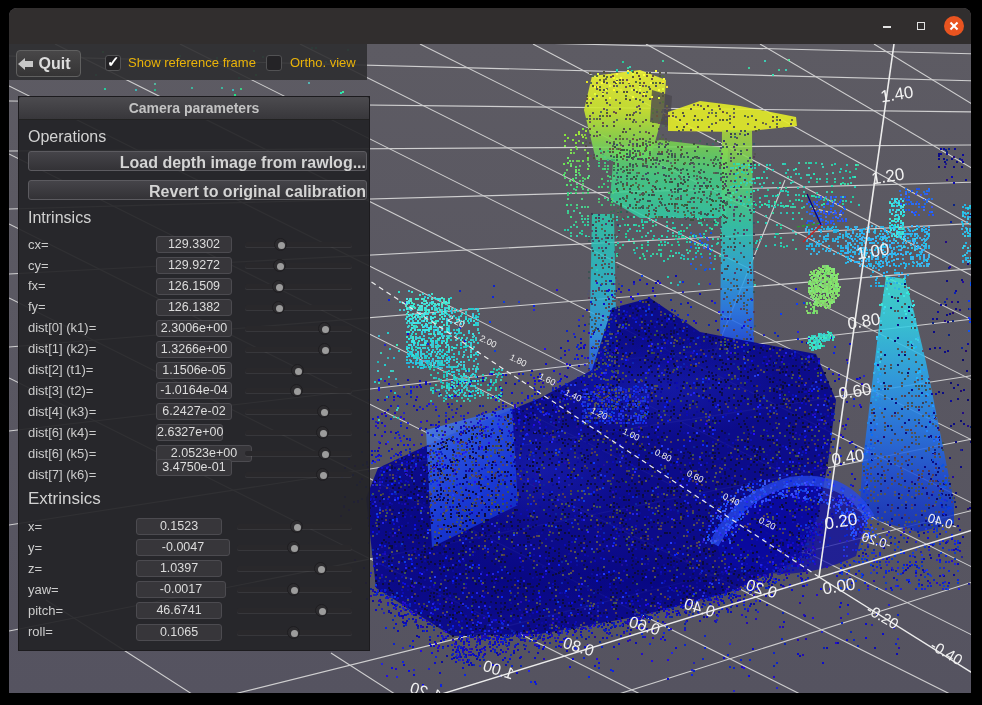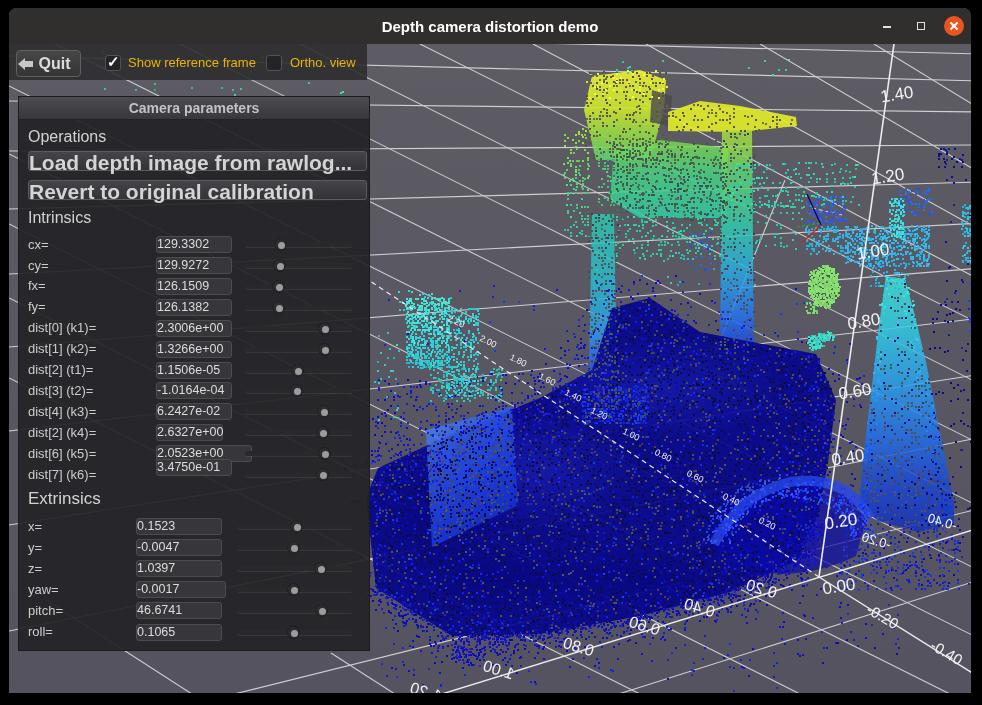--- a/index.html
+++ b/index.html
@@ -15,23 +15,23 @@
 .toolbar{position:absolute;left:9px;top:44px;width:358px;height:36px;background:rgba(46,45,48,0.9)}
 .qbtn{position:absolute;left:7px;top:6px;width:65px;height:27px;background:linear-gradient(#484748,#353435);border:1px solid #606060;border-radius:4px;color:#dcdcdc;font-weight:bold;font-size:16px;text-align:center;line-height:25px;padding-left:12px}
 .qarr{position:absolute;left:8px;top:10px;width:8px;height:6px;background:#c8c8c8}
 .qarr:before{content:"";position:absolute;left:-7px;top:-3px;border:6px solid transparent;border-right:7px solid #c8c8c8;border-left:0}
 .cb{position:absolute;width:16px;height:16px;background:#242326;border:1px solid #525254;border-radius:3px}
 .cbtxt{position:absolute;font-size:13px;color:#eab308}
 .check{position:absolute;left:1px;top:-3px;color:#fff;font-size:15px;font-weight:bold}
 .panel{position:absolute;left:18px;top:96px;width:352px;height:555px;background:rgba(36,35,39,0.93);border:1px solid #1c1b1e}
 .ptitle{position:absolute;left:0;top:0;width:100%;height:23px;background:linear-gradient(#4c4b4f,#38373b);border-bottom:1px solid #222;color:#c3c3c3;font-weight:bold;font-size:14px;text-align:center;line-height:23px;border-radius:2px 2px 0 0}
 .sect{position:absolute;color:#d2d2d2;font-size:16px}
-.pbtn{position:absolute;left:9px;width:339px;height:20px;background:linear-gradient(#454449,#333236);border:1px solid #5c5b60;border-radius:3px;color:#d4d4d4;font-weight:bold;font-size:21px;text-align:left;line-height:22px}
+.pbtn{position:absolute;left:9px;width:339px;height:20px;background:linear-gradient(#454449,#333236);border:1px solid #5c5b60;border-radius:3px;color:#d4d4d4;font-weight:bold;font-size:16px;text-align:right;line-height:22px}
 .lab{position:absolute;color:#cccccc;font-size:13px}
-.field{position:absolute;height:17px;background:#37363a;border:1px solid #4c4b50;border-radius:3px;color:#dcdcdc;font-size:12.5px;line-height:15px}
+.field{position:absolute;height:17px;background:#37363a;border:1px solid #4c4b50;border-radius:3px;color:#dcdcdc;font-size:12.5px;text-align:center;line-height:15px}
 .track{position:absolute;height:5px;background:#29282b;border-radius:2px;box-shadow:0 1px 0 rgba(255,255,255,0.08)}
 .thumb{position:absolute;width:13px;height:13px;border-radius:50%;background:#2c2b2e;border:1px solid #1e1d20}
 .thumb:after{content:"";position:absolute;left:3px;top:3px;width:7px;height:7px;border-radius:50%;background:#9c9c9c}
 </style></head><body>
 <div class="stage">
 <div class="win">
       <div class="viewport"></div>
     </div>
 <svg width="982" height="705" viewBox="0 0 982 705" font-family="Liberation Sans, sans-serif" style="position:absolute;left:0;top:0">
       <defs>
@@ -346,21 +346,20 @@
         <text font-size="9" fill="#eee" text-anchor="middle" transform="translate(572 398) rotate(26)">1.40</text>
         <text font-size="9" fill="#eee" text-anchor="middle" transform="translate(598 416) rotate(26)">1.20</text>
         <text font-size="9" fill="#eee" text-anchor="middle" transform="translate(630 437) rotate(26)">1.00</text>
         <text font-size="9" fill="#eee" text-anchor="middle" transform="translate(662 458) rotate(26)">0.80</text>
         <text font-size="9" fill="#eee" text-anchor="middle" transform="translate(694 479) rotate(26)">0.60</text>
         <text font-size="9" fill="#eee" text-anchor="middle" transform="translate(730 502) rotate(26)">0.40</text>
         <text font-size="9" fill="#eee" text-anchor="middle" transform="translate(766 526) rotate(26)">0.20</text>
       </g>
     </svg>
 <div class="titlebar">
-  <div class="title">Depth camera distortion demo</div>
   <div class="minb"></div>
       <div class="maxb"></div>
   <div class="closeb"></div>
 </div>
 <div class="toolbar">
   <div class="qbtn"><span class="qarr"></span>Quit</div>
   <div class="cb" style="left:96px;top:11px">
         <span class="check">✓</span>
       </div>
   <div class="cbtxt" style="left:119px;top:11px">Show reference frame</div>
@@ -403,38 +402,38 @@
       <div class="track" style="left:226px;top:270.5px;width:107px"></div>
       <div class="thumb" style="left:271.5px;top:266.5px"></div>
       <div class="lab" style="left:9px;top:285.9px">dist[3] (t2)=</div>
       <div class="field" style="left:137px;top:285.4px;width:76px">-1.0164e-04</div>
       <div class="track" style="left:226px;top:291.4px;width:107px"></div>
       <div class="thumb" style="left:270.5px;top:287.4px"></div>
       <div class="lab" style="left:9px;top:306.8px">dist[4] (k3)=</div>
       <div class="field" style="left:137px;top:306.3px;width:76px">6.2427e-02</div>
       <div class="track" style="left:226px;top:312.3px;width:107px"></div>
       <div class="thumb" style="left:297.5px;top:308.3px"></div>
-      <div class="lab" style="left:9px;top:327.7px">dist[2] (k4)=</div>
+      <div class="lab" style="left:9px;top:327.7px">dist[6] (k4)=</div>
       <div class="field" style="left:137px;top:327.2px;width:67px">2.6327e+00</div>
       <div class="track" style="left:226px;top:333.2px;width:107px"></div>
       <div class="thumb" style="left:296.5px;top:329.2px"></div>
       <div class="lab" style="left:9px;top:348.6px">dist[6] (k5)=</div>
       <div class="field" style="left:137px;top:348.1px;width:96px">2.0523e+00</div>
       <div class="track" style="left:226px;top:354.1px;width:107px"></div>
       <div class="thumb" style="left:298.5px;top:350.1px"></div>
       <div class="lab" style="left:9px;top:369.5px">dist[7] (k6)=</div>
       <div class="field" style="left:137px;top:362px;width:76px">3.4750e-01</div>
       <div class="track" style="left:226px;top:375.0px;width:107px"></div>
       <div class="thumb" style="left:296.5px;top:371.0px"></div>
       <div class="lab" style="left:9px;top:421.5px">x=</div>
       <div class="field" style="left:117px;top:421.0px;width:86px">0.1523</div>
       <div class="track" style="left:218px;top:427.0px;width:115px"></div>
       <div class="thumb" style="left:270.5px;top:423.0px"></div>
       <div class="lab" style="left:9px;top:442.6px">y=</div>
-      <div class="field" style="left:117px;top:442.1px;width:86px">-0.0047</div>
+      <div class="field" style="left:117px;top:442.1px;width:94px">-0.0047</div>
       <div class="track" style="left:218px;top:448.1px;width:115px"></div>
       <div class="thumb" style="left:267.5px;top:444.1px"></div>
       <div class="lab" style="left:9px;top:463.7px">z=</div>
       <div class="field" style="left:117px;top:463.2px;width:86px">1.0397</div>
       <div class="track" style="left:218px;top:469.2px;width:115px"></div>
       <div class="thumb" style="left:294.5px;top:465.2px"></div>
       <div class="lab" style="left:9px;top:484.8px">yaw=</div>
       <div class="field" style="left:117px;top:484.3px;width:90px">-0.0017</div>
       <div class="track" style="left:218px;top:490.3px;width:115px"></div>
       <div class="thumb" style="left:267.5px;top:486.3px"></div>

